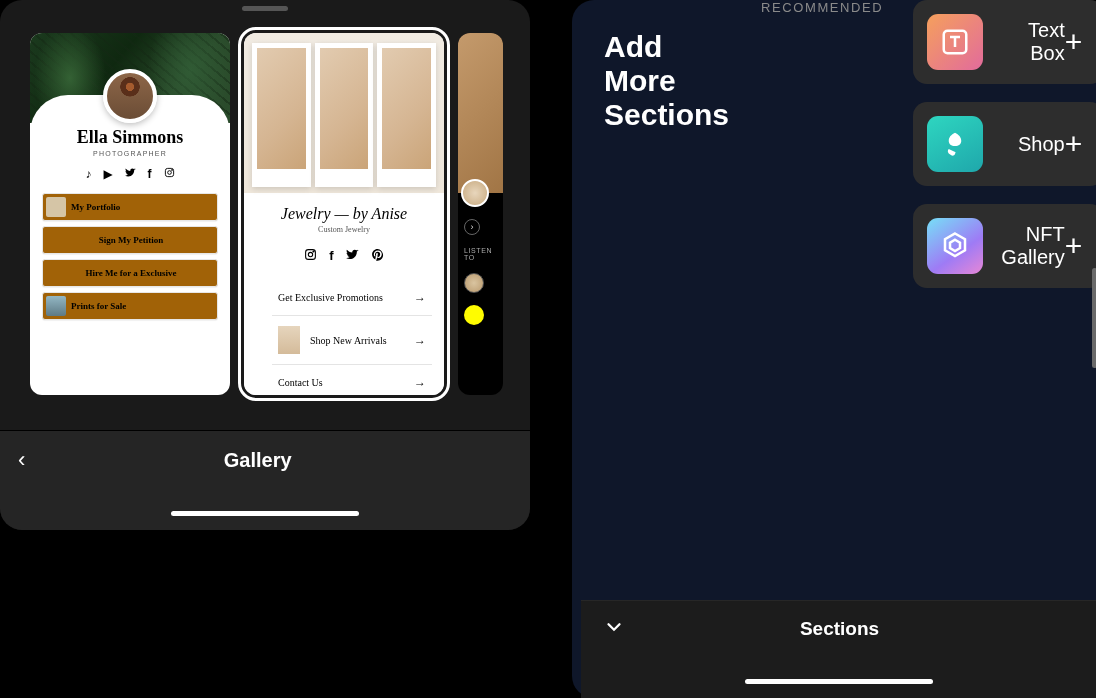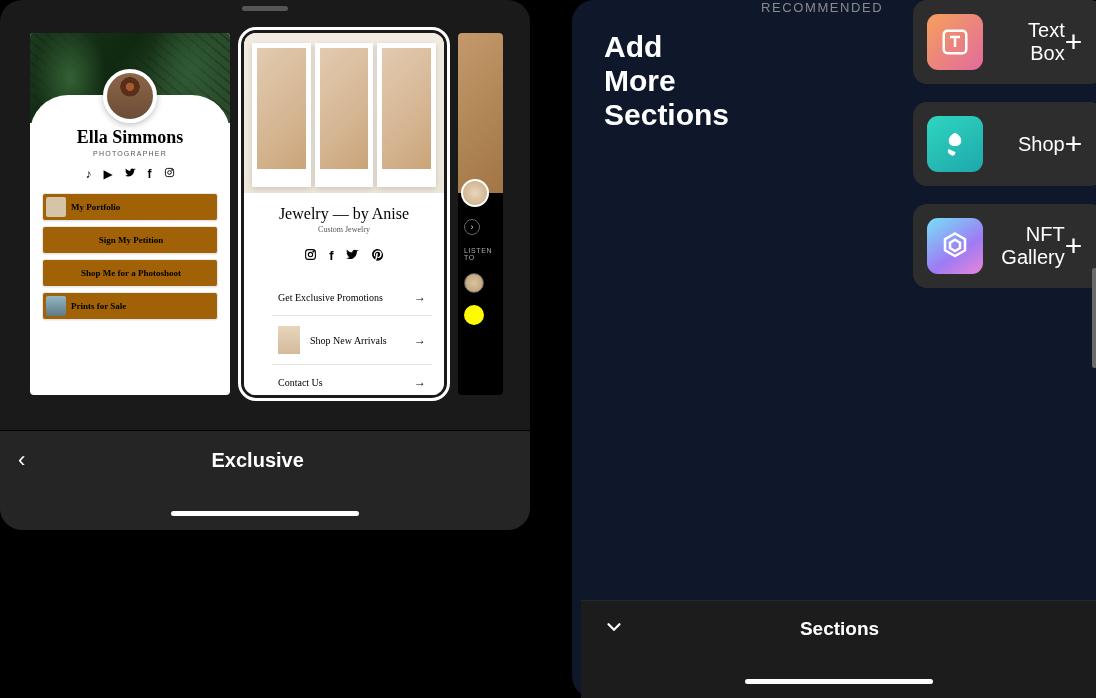--- a/index.html
+++ b/index.html
@@ -34,21 +34,21 @@
       display:flex;
       gap:14px;
       padding:22px 0 0 30px;
       overflow:hidden;
     }
     .template-card {
       width:200px;
       height:362px;
       background:#fff;
       color:#000;
-      border-radius:4px;
+      border-radius:12px;
       overflow:hidden;
       flex-shrink:0;
       position:relative;
     }
     .template-card.selected {
       outline:3px solid #fff;
       outline-offset:3px;
       border-radius:12px;
     }
     
@@ -78,21 +78,21 @@
     .cardA-socials{display:flex;justify-content:center;gap:12px;font-size:12px;margin-bottom:12px;}
     .cardA-link{background:#a16207;border:1px solid #e7e7e7;border-radius:3px;margin:5px 4px;padding:8px 4px 8px 28px;position:relative;font-family:'Times New Roman',serif;text-align:left;font-size:9px;font-weight:600;box-shadow:0 1px 1px rgba(0,0,0,.06);}
     .cardA-link.center{padding-left:6px;text-align:center;}
     .cardA-thumb{position:absolute;left:3px;top:3px;width:20px;height:calc(100% - 6px);background:#d5c5a6;border-radius:2px;}
     .cardA-thumb.fig{background:linear-gradient(#93b7c4,#5e7a85);}
     
     .cardB-hero{height:160px;display:flex;gap:4px;padding:10px 8px 6px;background:linear-gradient(#f1ebe2,#efe7db);}
     .polaroid{flex:1;background:#fff;padding:5px 5px 18px;box-shadow:0 2px 6px rgba(0,0,0,.15);}
     .polaroid-img{width:100%;height:100%;background:linear-gradient(135deg,#e2cbb0,#d5b592 60%,#caa478);}
     .cardB-body{background:#fff;text-align:center;padding:12px 12px 0;}
-    .cardB-title{font-family:'Times New Roman',serif;font-size:16px;}
+    .cardB-title{font-family:'Times New Roman',serif;font-size:16px;font-style:italic;}
     .cardB-sub{font-family:'Times New Roman',serif;font-size:8px;color:#555;margin-top:2px;margin-bottom:14px;}
     .cardB-socials{display:flex;justify-content:center;gap:12px;font-size:13px;margin-bottom:16px;}
     .cardB-link{border-bottom:1px solid #e4e4e4;padding:10px 6px;display:flex;align-items:center;gap:10px;font-family:'Times New Roman',serif;font-size:10px;margin-left:16px;}
     .cardB-link .arrow{margin-left:auto;font-size:12px;}
     .cardB-thumb{width:22px;height:28px;background:linear-gradient(#e6d5bd,#d4bb9a);}
     
     .cardC{width:45px;background:#000;position:relative;}
     .cardC-hero{height:160px;background:linear-gradient(135deg,#c49a6c,#a17545);}
     .cardC-body{padding:10px 6px;display:flex;flex-direction:column;gap:12px;align-items:flex-start;}
     .cardC-avatar{width:28px;height:28px;border-radius:50%;margin-top:-24px;margin-left:-3px;background:radial-gradient(#e8d6bc,#c7a97f);border:2px solid #fff;}
@@ -172,21 +172,21 @@
               </svg></span>
           <span><b>f</b></span>
           <span><svg viewBox="0 0 24 24" width="11" height="11" fill="none" stroke="currentColor" stroke-width="2">
                 <rect x="3" y="3" width="18" height="18" rx="5"></rect>
                 <circle cx="12" cy="12" r="4"></circle>
                 <circle cx="17.5" cy="6.5" r="1" fill="currentColor"></circle>
               </svg></span>
         </div>
         <div class="cardA-link"><div class="cardA-thumb"></div><span>My Portfolio</span></div>
         <div class="cardA-link center"><span>Sign My Petition</span></div>
-        <div class="cardA-link center"><span>Shop Me for a Photoshoot</span></div>
+        <div class="cardA-link center"><span>Hire Me for a Exclusive</span></div>
         <div class="cardA-link"><div class="cardA-thumb fig"></div><span>Prints for Sale</span></div>
       </div>
     </div>
 
     <div class="template-card selected">
       <div class="cardB-hero">
         <div class="polaroid">
             <div class="polaroid-img"></div>
           </div>
         <div class="polaroid">
@@ -238,21 +238,21 @@
         <div class="cardC-dot ring"></div>
         <div class="cardC-dot snap"></div>
       </div>
     </div>
 
   </div>
 
   <div class="left-bottom">
     <div class="left-bottom-inner">
       <span class="back-chevron">‹</span>
-      <span class="left-title">Exclusive</span>
+      <span class="left-title">Gallery</span>
     </div>
     <div class="home-ind"></div>
   </div>
 </div>
 
 <div class="right-panel">
   <div class="pull-handle"></div>
   <div class="r-title">Add More Sections</div>
 
   <div class="r-section-label">RECOMMENDED</div>

